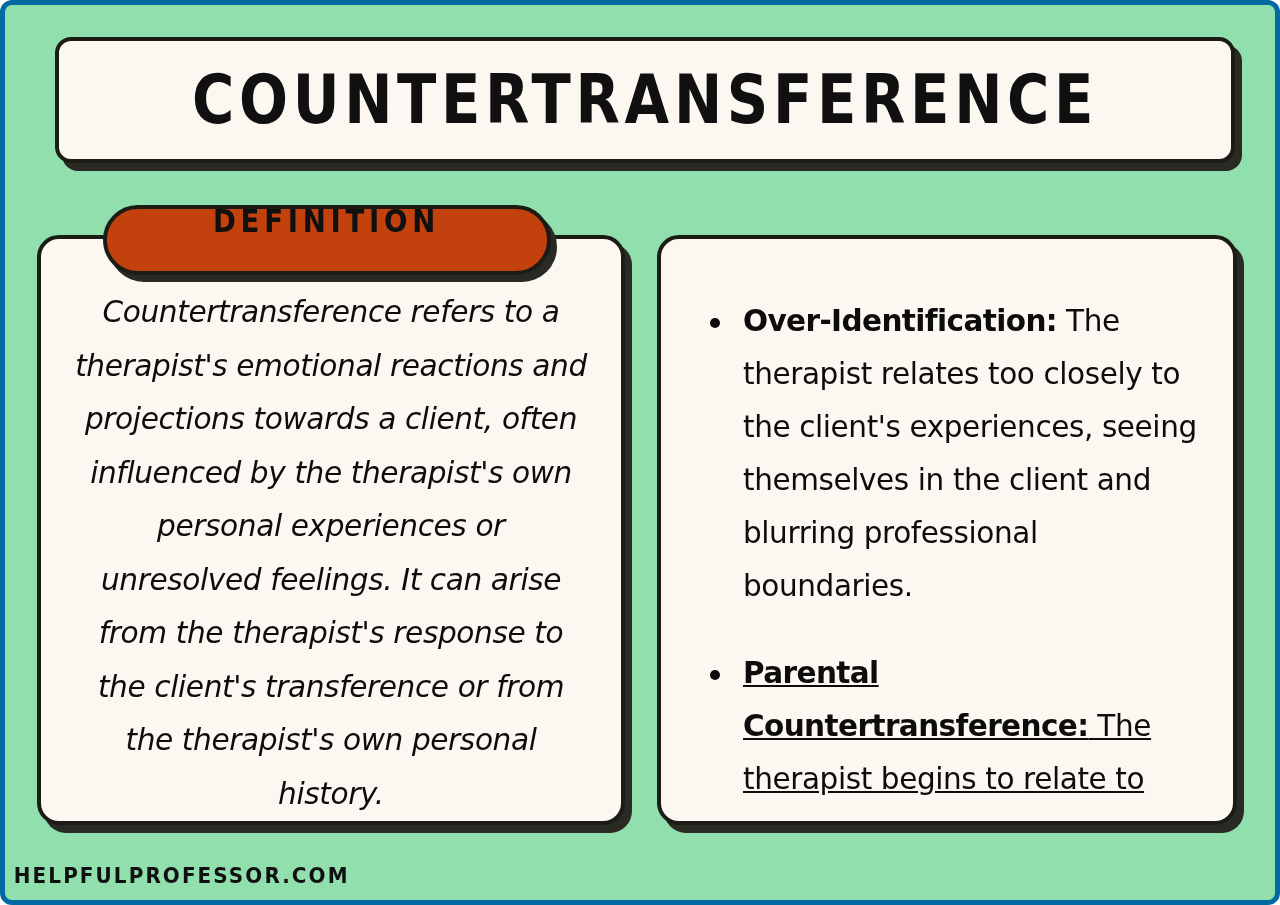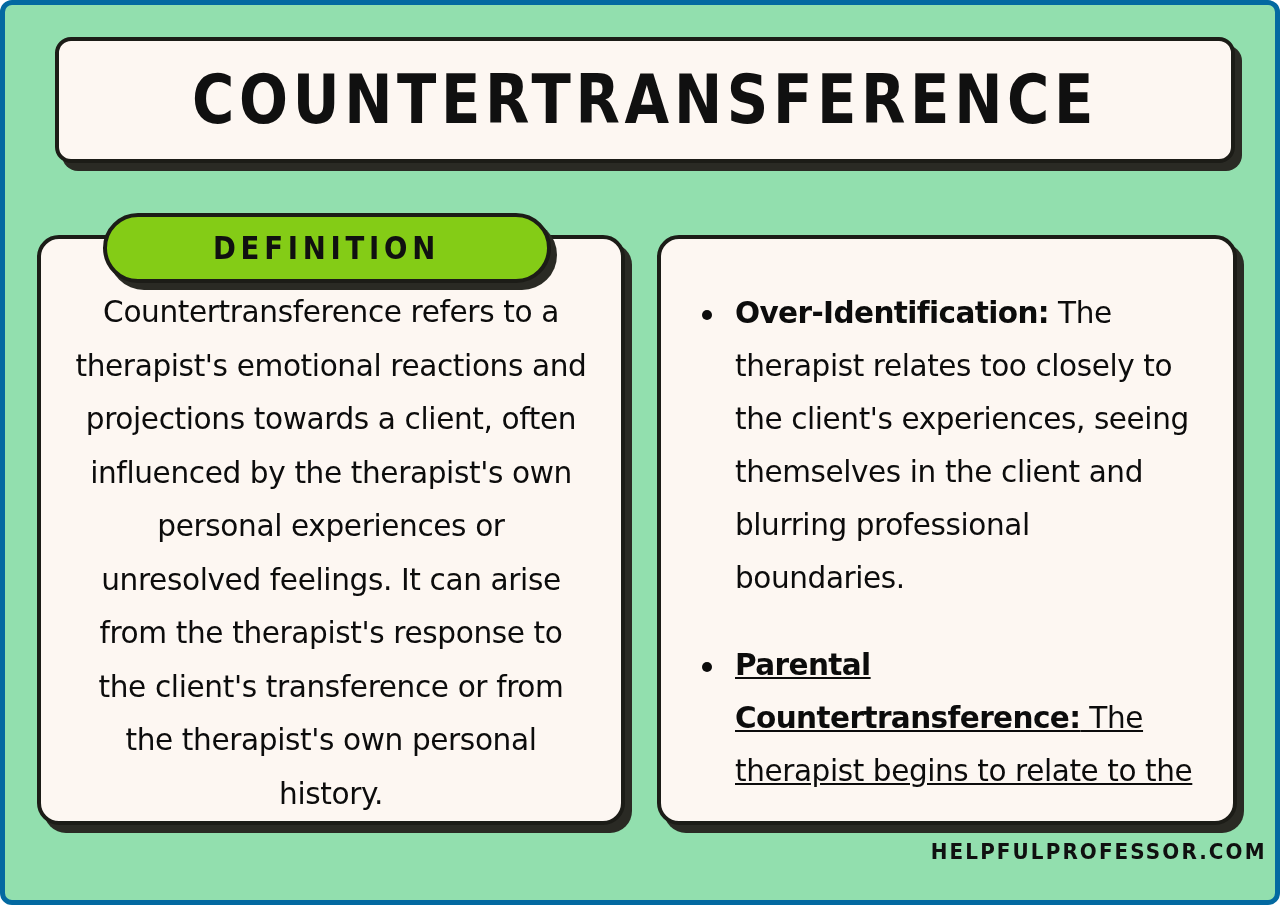--- a/index.html
+++ b/index.html
@@ -65,34 +65,33 @@
 
   .panel {
     position: absolute;
     top: 34px;
     box-sizing: border-box;
     background: #fdf7f2;
     border: 4px solid #1c1c17;
     border-radius: 22px;
     box-shadow: 7px 8px 0 0 #2a2a24;
   }
-  .panel.left  { left: 32px;  width: 588px; height: 590px; }
+  .panel.left  { left: 32px;  width: 588px; height: 590px; font-style: italic; }
   .panel.right { left: 652px; width: 580px; height: 590px; }
 
   .tab {
     position: absolute;
-    top: 12px;
+    top: 4px;
     box-sizing: border-box;
     height: 70px;
-    background: #84cc16;
+    background: #c2410c;
     border: 4px solid #1c1c17;
     border-radius: 38px;
     box-shadow: 6px 7px 0 0 #2a2a24;
     display: flex;
-    align-items: center;
     justify-content: center;
     z-index: 3;
   }
   .tab.left  { left: 98px;  width: 448px; }
   .tab.right { left: 722px; width: 452px; }
 
   .tab-text {
     font-family: "DejaVu Sans", sans-serif;
     font-weight: 700;
     font-size: 29px;
@@ -121,21 +120,21 @@
     font-size: 30.5px;
     line-height: 53.5px;
     color: #0c0c0c;
     text-align: center;
     letter-spacing: -0.4px;
     transform: scaleX(0.97);
     transform-origin: center top;
   }
 
   .examples-list {
-    margin: 2px;
+    margin: 10px;
     padding: 0;
     list-style: none;
   }
   .example-item {
     position: relative;
     padding-left: 46px;
     margin-bottom: 34px;
     font-family: "DejaVu Sans", sans-serif;
     font-size: 29.5px;
     line-height: 53px;
@@ -156,22 +155,22 @@
   .example-term {
     font-weight: 700;
     letter-spacing: -0.6px;
   }
 
   
   .footer {
     position: absolute;
     left: 0;
     right: 0;
-    bottom: 36px;
-    text-align: right;
+    bottom: 12px;
+    text-align: left;
   }
   .footer-text {
     font-family: "DejaVu Sans", sans-serif;
     font-weight: 700;
     font-size: 21px;
     letter-spacing: 2.2px;
     color: #101010;
     transform: scaleX(0.95);
     display: inline-block;
   }

